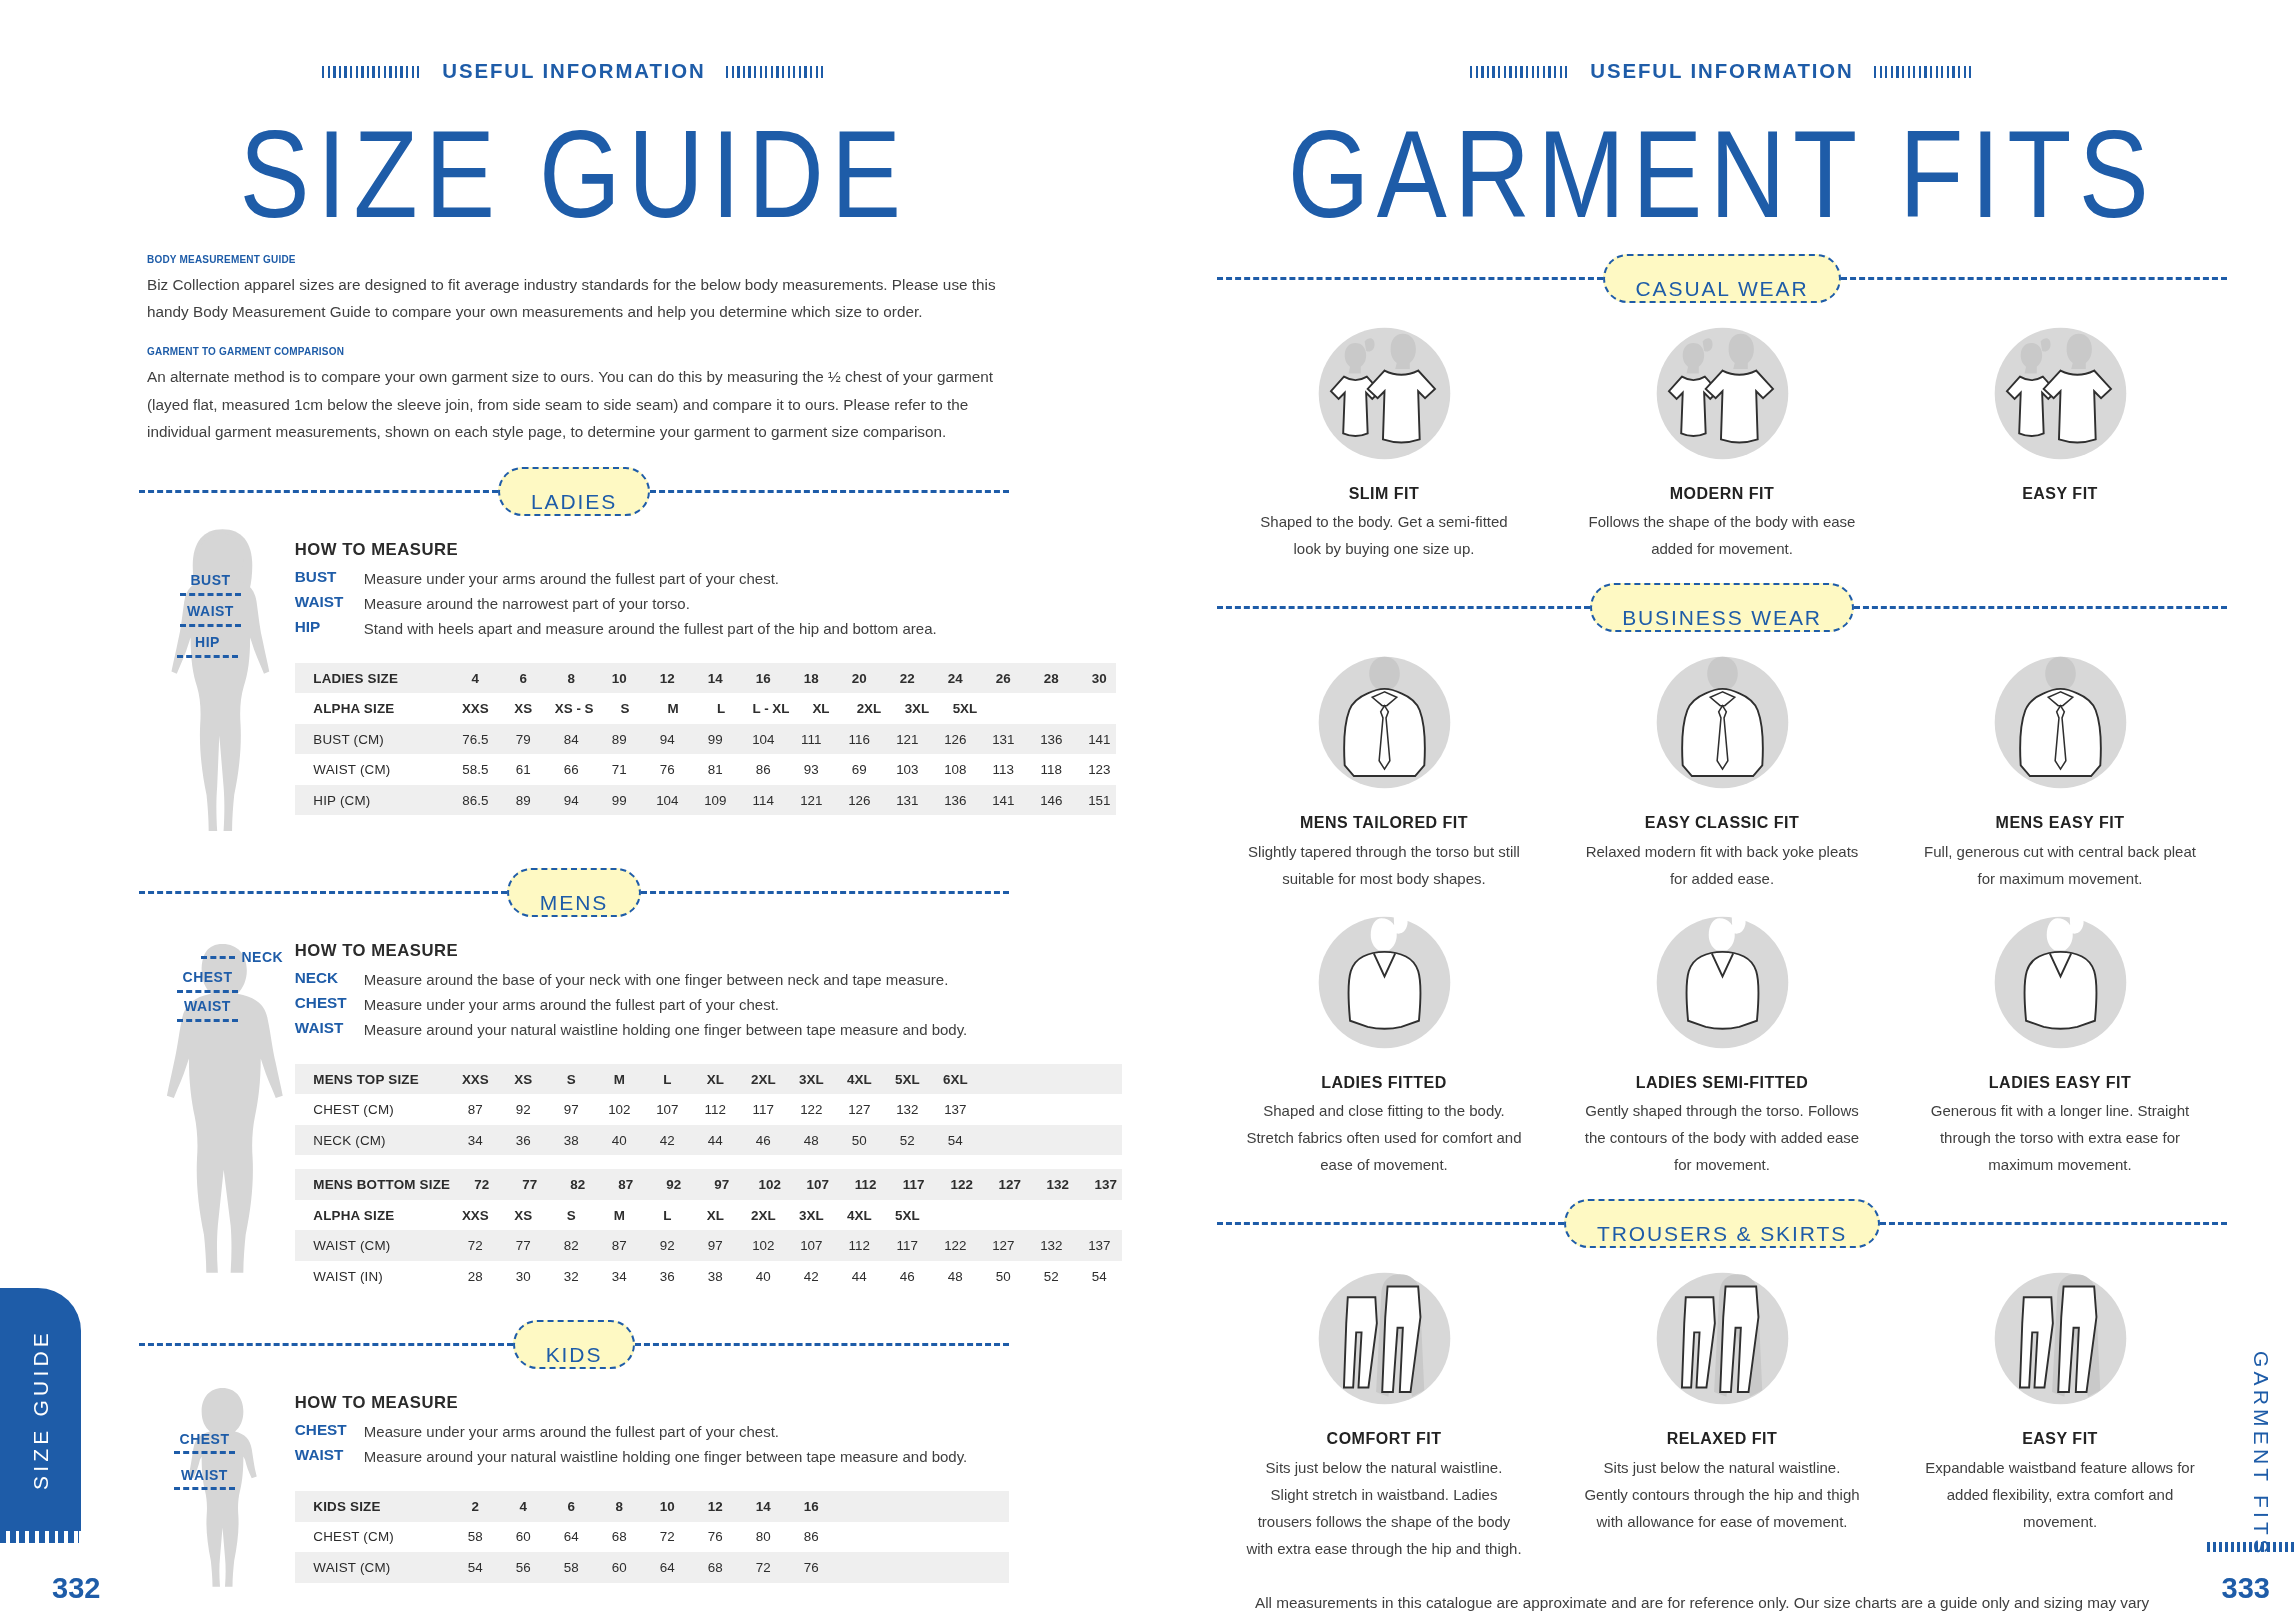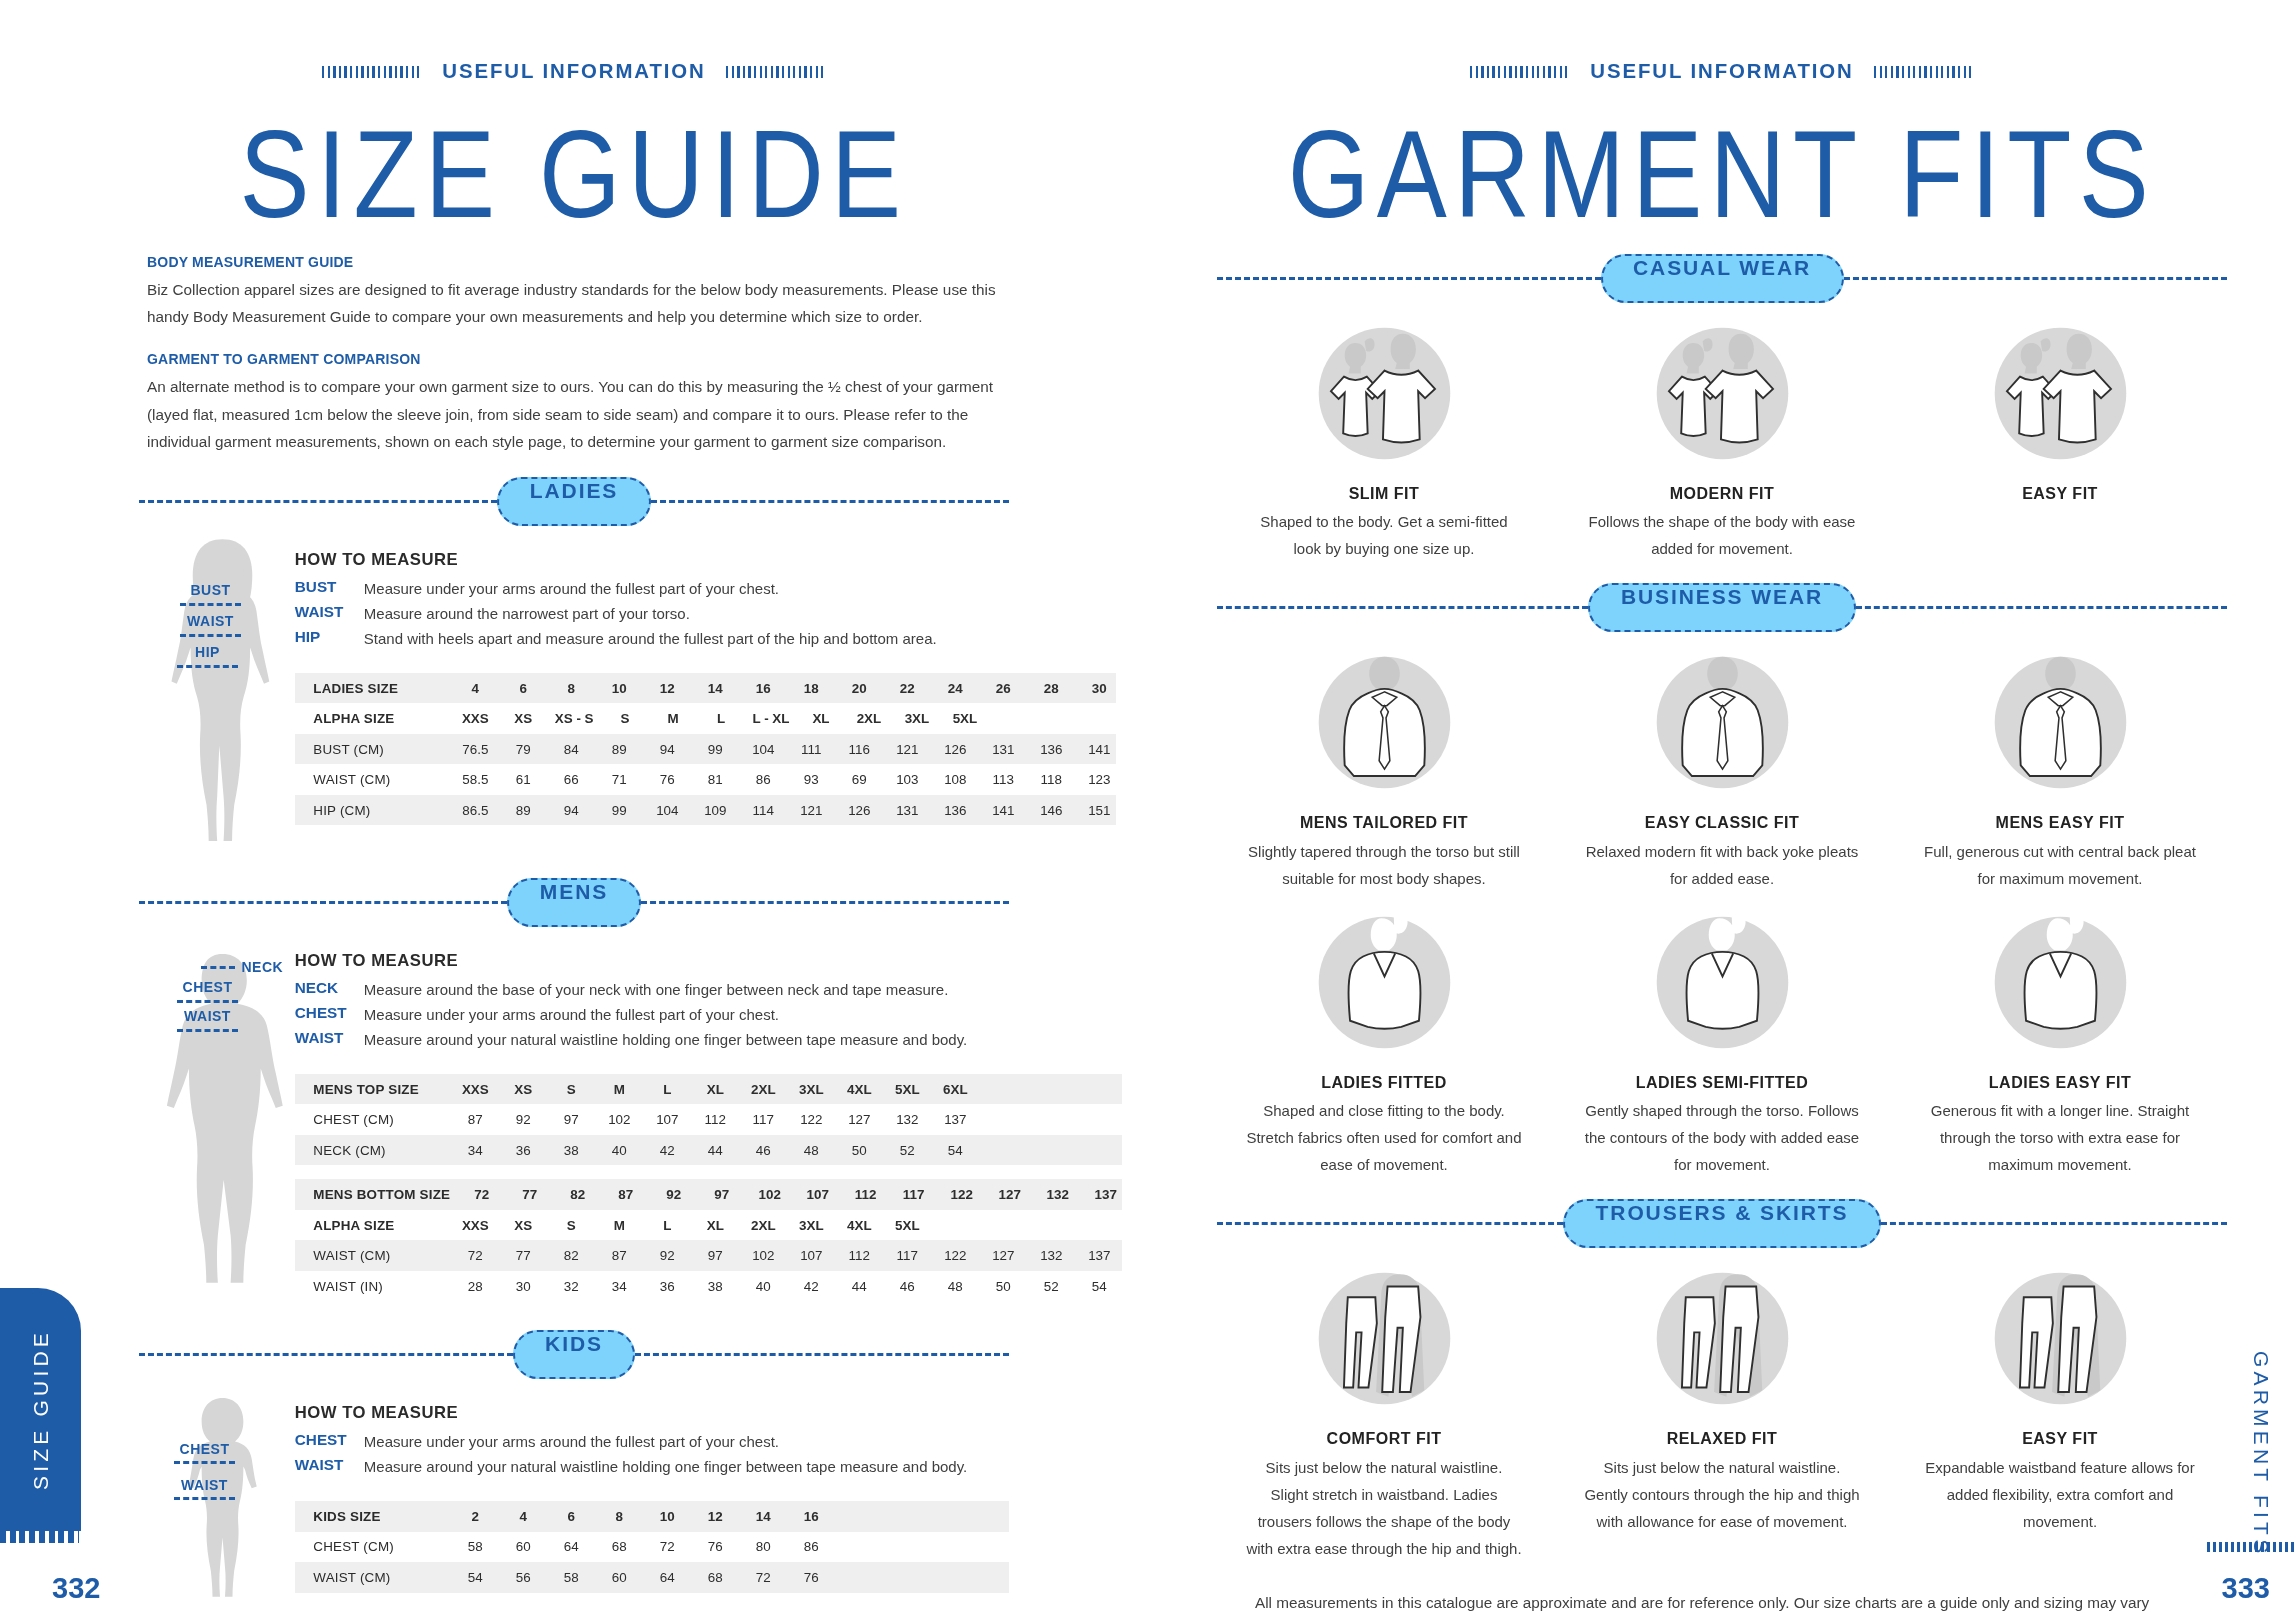--- a/index.html
+++ b/index.html
@@ -24,31 +24,31 @@
     background:repeating-linear-gradient(90deg,var(--blue) 0 2.3px,transparent 2.3px 5.6px);}
   .kicker-text{font-size:20.4px;font-weight:bold;color:var(--blue);letter-spacing:1.9px;white-space:nowrap;}
 
   
   .big-title{margin:14px 0 17.6px;text-align:center;color:var(--blue);font-weight:400;
     font-size:105px;letter-spacing:7.4px;line-height:1.25;white-space:nowrap;
     transform:scaleY(1.18);transform-origin:top center;height:139px;}
 
   
   .intro{margin:12px 147px 0 147px;}
-  .intro-heading{color:var(--blue);font-size:14px;font-weight:bold;margin:20.4px 0 6.5px;letter-spacing:0.2px;}
+  .intro-heading{color:var(--blue);font-size:10px;font-weight:bold;margin:20.4px 0 6.5px;letter-spacing:0.2px;}
   .intro-heading.first{margin-top:0;}
   .intro-body{font-size:15.3px;line-height:1.78;color:var(--body);margin:0;}
 
   
   .pill-row{display:flex;align-items:center;margin:0 139px;}
   .pill-row.wide{margin:0 69px;}
   .pill-line{flex:1;border-top:3.2px dashed var(--blue);height:0;}
   .pill{border:2.3px dashed var(--blue);border-radius:28px;padding:0 30.5px;height:49px;
-    display:flex;align-items:flex-start;justify-content:center;color:var(--blue);
-    font-size:21px;font-weight:bold;letter-spacing:1.9px;background:#7dd3fc;white-space:nowrap;}
+    display:flex;align-items:flex-end;justify-content:center;color:var(--blue);
+    font-size:21px;font-weight:normal;letter-spacing:1.9px;background:#fef9c3;white-space:nowrap;}
 
   
   .measure-section{margin-top:22px;}
   .section-body{display:flex;margin:11px 139px 0 153px;}
   .figure{position:relative;flex:0 0 139px;width:139px;}
   .fig-female{height:319px;}
   .fig-male{height:370px;}
   .fig-child{height:217px;margin-top:2.8px;}
   .sil-svg{width:100%;height:100%;display:block;}
   .fig-label{position:absolute;display:flex;flex-direction:column;align-items:center;}

